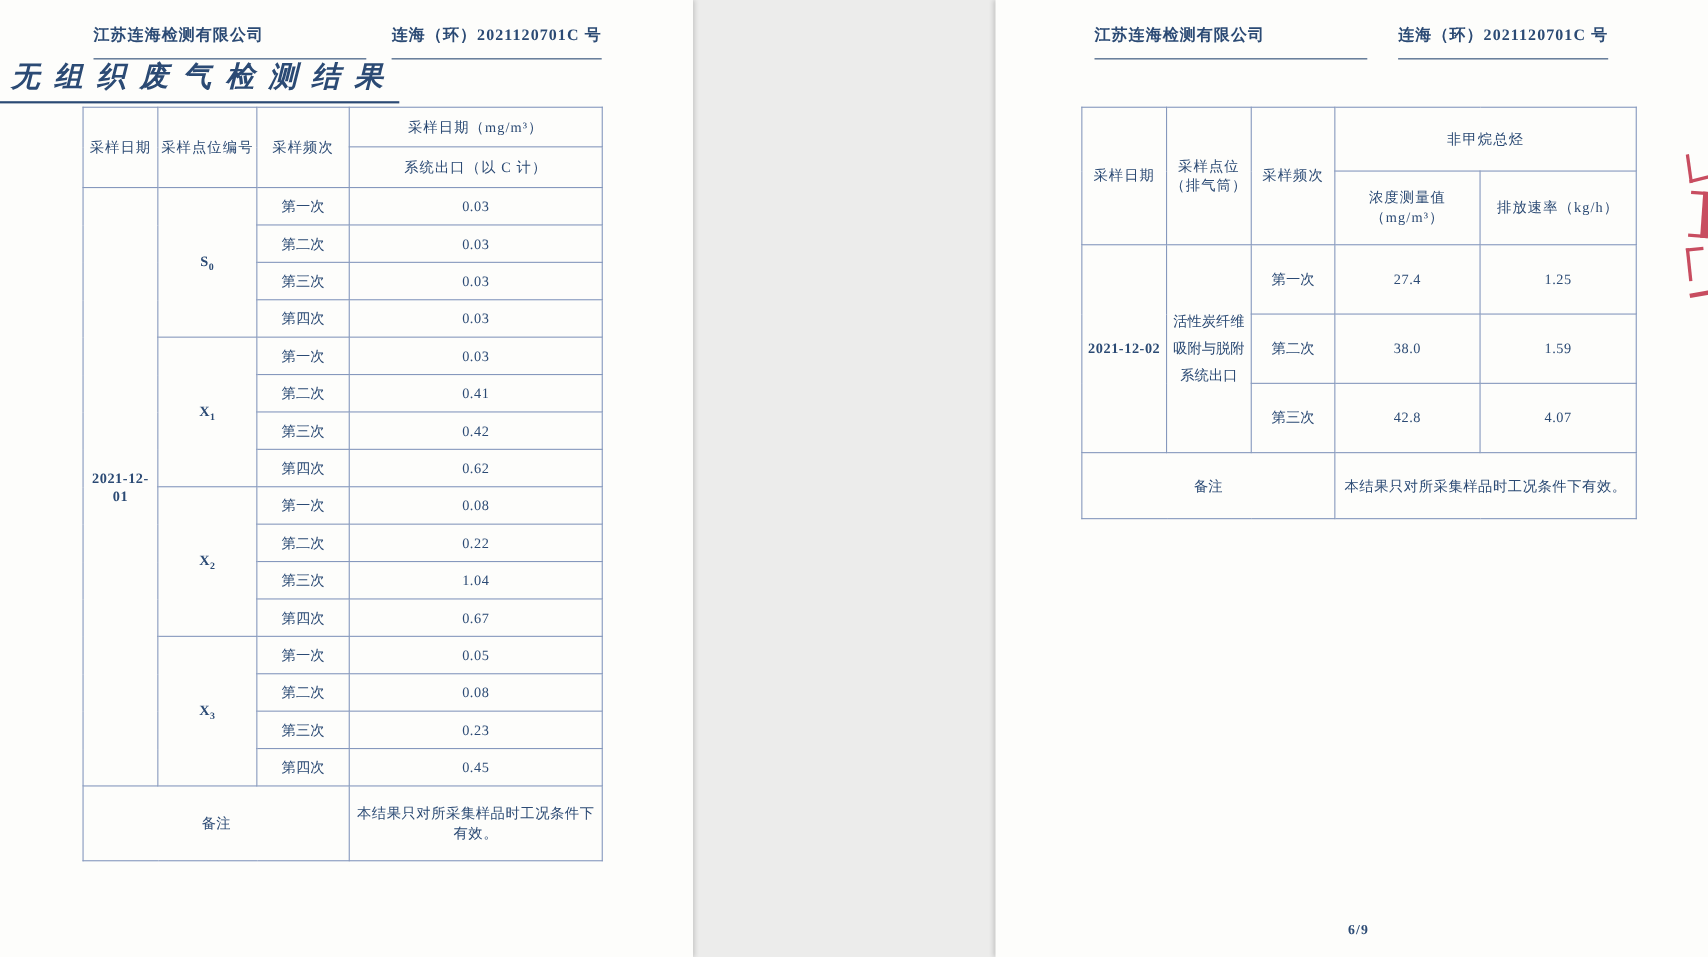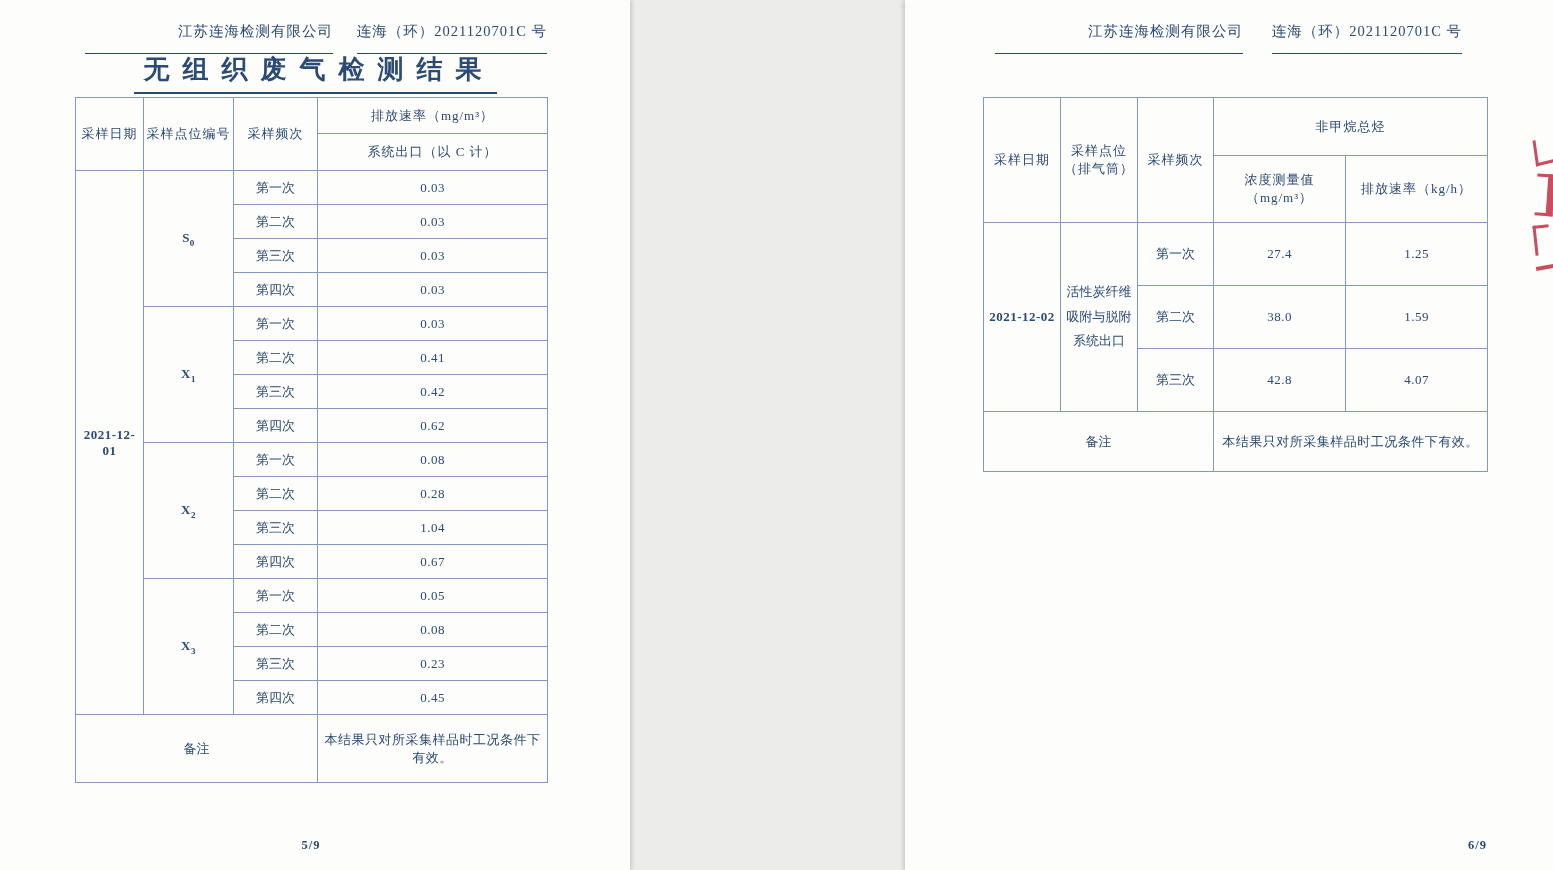--- a/index.html
+++ b/index.html
@@ -17,27 +17,27 @@
     color:var(--ink);
     position:relative;
   }
   .page{
     position:absolute;top:0;height:870px;background:var(--page);
   }
   .page-left{left:0;width:630px;box-shadow:2px 0 4px rgba(0,0,0,.15);}
   .page-right{left:905px;width:648px;box-shadow:-2px 0 4px rgba(0,0,0,.15);}
   .doc-header{
     position:absolute;top:22px;display:flex;justify-content:space-between;
-    font-size:14.5px;font-weight:normal;letter-spacing:1px;text-align:right;
+    font-size:14.5px;font-weight:bold;letter-spacing:1px;
   }
   .page-left .doc-header{left:85px;width:462px;}
   .page-right .doc-header{left:90px;width:467px;}
   .doc-header .company{display:inline-block;min-width:248px;border-bottom:1.5px solid var(--ink);padding-bottom:2px;}
   .doc-header .docno{display:inline-block;border-bottom:1.5px solid var(--ink);padding-bottom:12px;}
-  .report-title-wrap{position:absolute;top:52px;left:0;width:100%;text-align:center;}
+  .report-title-wrap{position:absolute;top:52px;left:0;width:100%;text-align:left;font-style:italic;}
   .report-title{
     display:inline-block;font-size:26px;font-weight:bold;letter-spacing:13px;
     border-bottom:2.5px solid var(--ink);padding:0 2px 5px 10px;
   }
   table.results{
     position:absolute;border-collapse:collapse;table-layout:fixed;
     font-size:13px;color:var(--ink);
   }
   table.results td,table.results th{
     border:1px solid var(--border);text-align:center;vertical-align:middle;
@@ -46,21 +46,21 @@
   .page-left table.results{left:75px;top:97px;width:472px;}
   .page-right table.results{left:78px;top:97px;width:504px;}
   .num{font-weight:bold;letter-spacing:.5px;}
   .hdr{letter-spacing:1px;}
   td.remark-text{text-align:left;padding-left:10px;letter-spacing:.5px;}
   sub.ptsub{font-size:9px;}
   .page-footer{
     position:absolute;top:838px;text-align:center;font-size:12.5px;font-weight:bold;letter-spacing:1px;
   }
   .page-left .page-footer{left:75px;width:472px;}
-  .page-right .page-footer{left:78px;width:504px;text-align:right;}
+  .page-right .page-footer{left:78px;width:504px;}
   
   .stamp{position:absolute;right:0;top:138px;width:26px;height:170px;overflow:hidden;opacity:.9;}
   .stamp .f{border-color:var(--red);}
   .stamp .f1{width:22px;height:26px;margin-left:7px;border-left:3px solid var(--red);border-bottom:3px solid var(--red);transform:rotate(-14deg) skewX(-6deg);}
   .stamp .f2{width:18px;height:42px;margin:10px 0 0 9px;border-right:7px solid var(--red);border-top:3px solid var(--red);border-bottom:3px solid var(--red);transform:rotate(4deg);}
   .stamp .f3{width:16px;height:30px;margin:9px 0 0 7px;border-left:3px solid var(--red);border-top:3px solid var(--red);transform:rotate(-6deg);}
   .stamp .f4{width:22px;height:4px;margin:10px 0 0 9px;background:var(--red);transform:rotate(-10deg);}
 </style>
 </head>
 <body>
@@ -79,21 +79,21 @@
         <col style="width:68px">
         <col style="width:90px">
         <col style="width:84px">
         <col style="width:230px">
       </colgroup>
     <tbody>
         <tr style="height:36px">
       <th rowspan="2" class="hdr">采样日期</th>
       <th rowspan="2" class="hdr">采样点位编号</th>
       <th rowspan="2" class="hdr">采样频次</th>
-      <th class="hdr">排放速率（mg/m³）</th>
+      <th class="hdr">采样日期（mg/m³）</th>
     </tr>
     <tr style="height:37px">
       <th class="hdr">系统出口（以 C 计）</th>
     </tr>
 
     <tr style="height:34px">
       <td rowspan="16"><span class="num">2021-12-01</span></td>
       <td rowspan="4"><span class="num">S</span><sub class="ptsub num">0</sub></td>
       <td>第一次</td>
       <td class="num">0.03</td>
@@ -129,21 +129,21 @@
           <td class="num">0.62</td>
         </tr>
 
     <tr style="height:34px">
       <td rowspan="4"><span class="num">X</span><sub class="ptsub num">2</sub></td>
       <td>第一次</td>
       <td class="num">0.08</td>
     </tr>
     <tr style="height:34px">
           <td>第二次</td>
-          <td class="num">0.28</td>
+          <td class="num">0.22</td>
         </tr>
     <tr style="height:34px">
           <td>第三次</td>
           <td class="num">1.04</td>
         </tr>
     <tr style="height:34px">
           <td>第四次</td>
           <td class="num">0.67</td>
         </tr>
 
@@ -165,21 +165,20 @@
           <td class="num">0.45</td>
         </tr>
 
     <tr style="height:68px">
       <td colspan="3">备注</td>
       <td class="remark-text">本结果只对所采集样品时工况条件下有效。</td>
     </tr>
   </tbody>
     </table>
 
-  <div class="page-footer">5/9</div>
 </div>
 
 <div class="page page-right">
   <div class="doc-header">
     <span class="company">江苏连海检测有限公司</span>
     <span class="docno">连海（环）2021120701C 号</span>
   </div>
 
   <table class="results">
     <colgroup>

